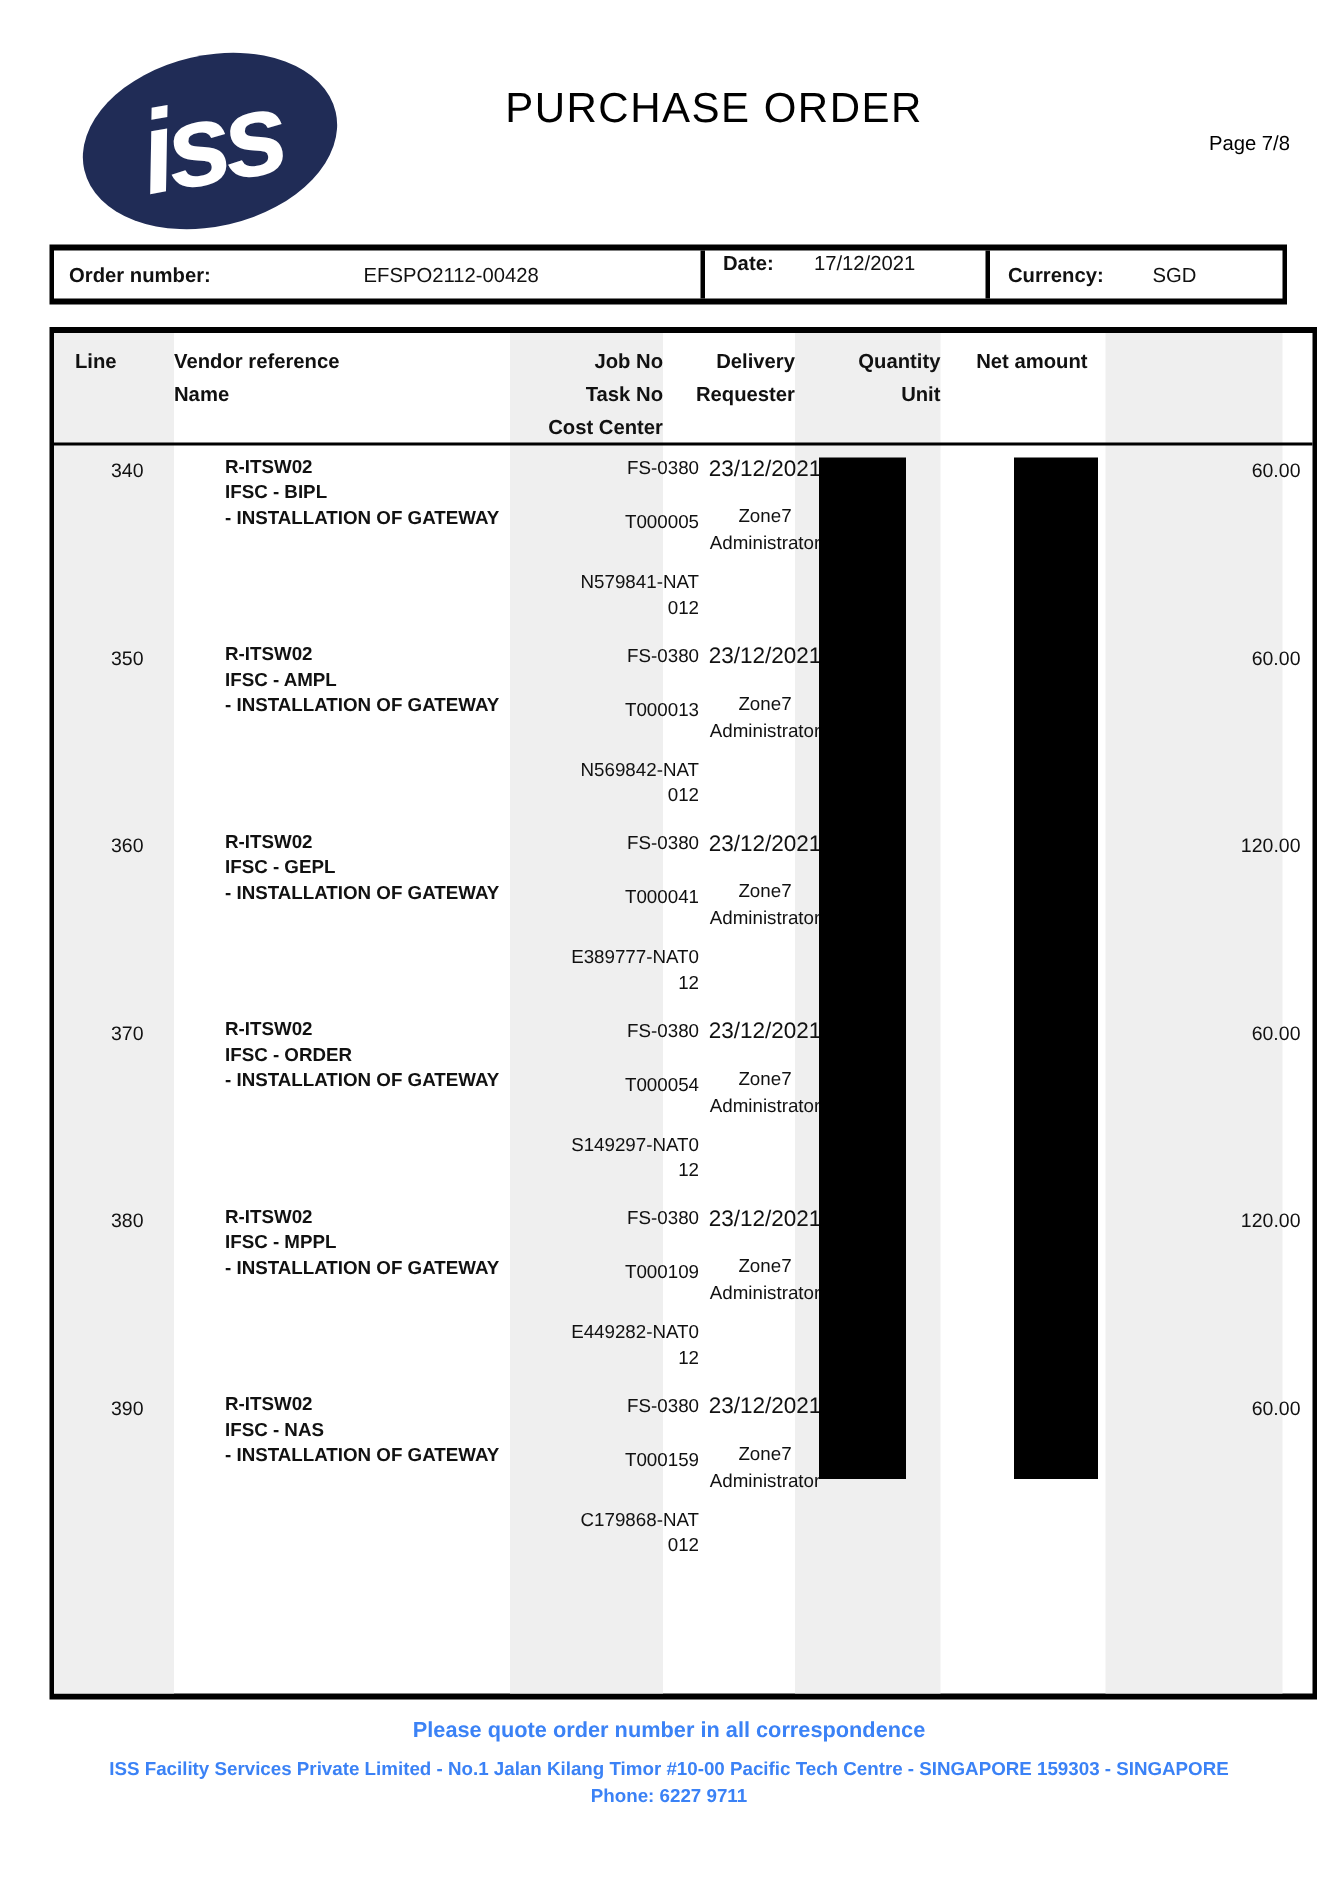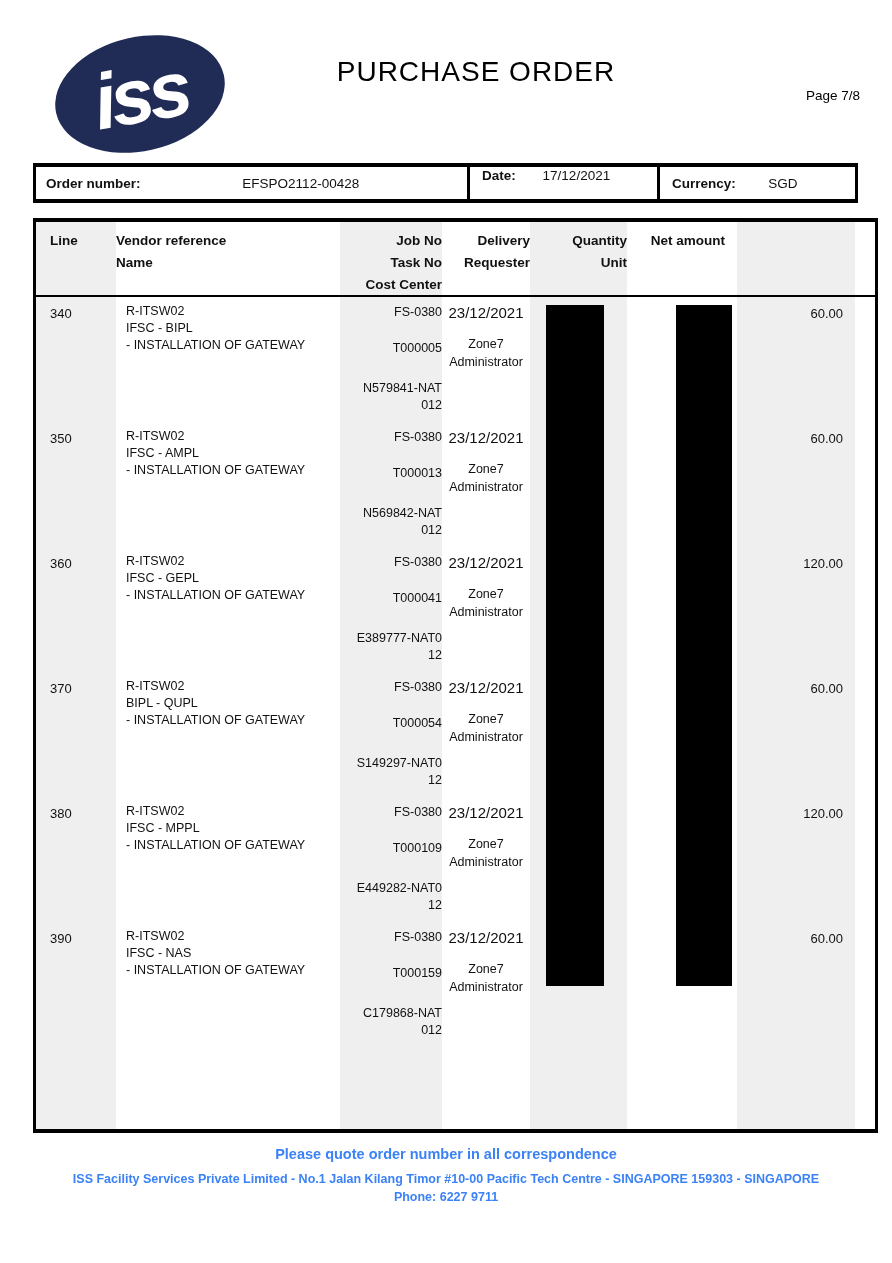--- a/index.html
+++ b/index.html
@@ -53,23 +53,23 @@
   }
   .thead{
     height:73px;border-bottom:2px solid #000;
     font-weight:700;font-size:13.5px;line-height:22px;
   }
   .thead .cell{padding-top:8px;}
   .h-line{padding-left:14px;}
   .h-vendor{}
   .h-job,.h-delivery,.h-qty,.h-price{text-align:right;}
   .h-net{text-align:right;padding-right:12px;}
-  .trow{height:125px;font-size:12.5px;}
+  .trow{height:125px;font-size:12.5px;padding-left:24px;}
   .c-line{padding:9px 0 0 14px;font-size:13px;}
-  .c-vendor{padding:6px 0 0 10px;line-height:17px;}
+  .c-vendor{padding:6px 0 0 10px;line-height:17px;font-weight:bold;}
   .c-job{text-align:right;padding-top:8px;line-height:15px;}
   .c-job .task-no{margin-top:21px;}
   .c-job .cost-center{margin-top:24px;line-height:17px;}
   .c-delivery{text-align:center;}
   .c-delivery .ddate{margin-top:7px;font-size:15px;line-height:18px;}
   .c-delivery .req{margin-top:13px;line-height:18px;}
   .c-net{text-align:right;padding:9px 12px 0 0;font-size:13px;}
   .redaction-bar{
     position:absolute;top:83px;height:681px;background:#000;z-index:2;
   }
@@ -215,21 +215,21 @@
       </div>
     </div>
     <div class="cell c-qty"></div>
     <div class="cell c-price"></div>
     <div class="cell c-net">120.00</div>
   </div>
         <div class="trow">
     <div class="cell c-line">370</div>
     <div class="cell c-vendor">
       <div>R-ITSW02</div>
-      <div>BIPL - QUPL</div>
+      <div>IFSC - ORDER</div>
       <div>- INSTALLATION OF GATEWAY</div>
     </div>
     <div class="cell c-job">
       <div class="job-no">FS-0380</div>
       <div class="task-no">T000054</div>
       <div class="cost-center">
         <div>S149297-NAT0</div>
         <div>12</div>
       </div>
     </div>

